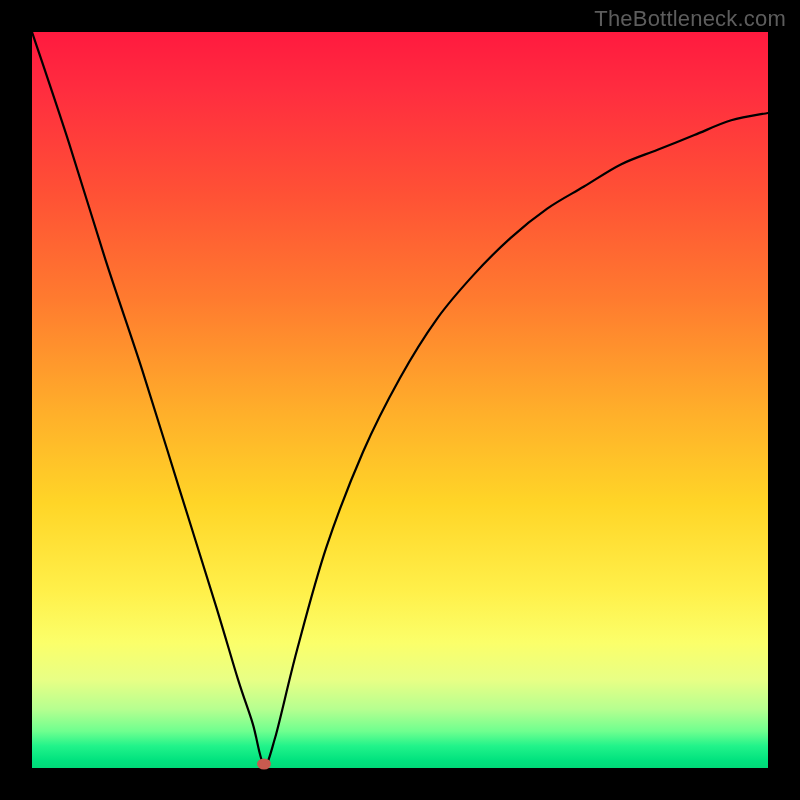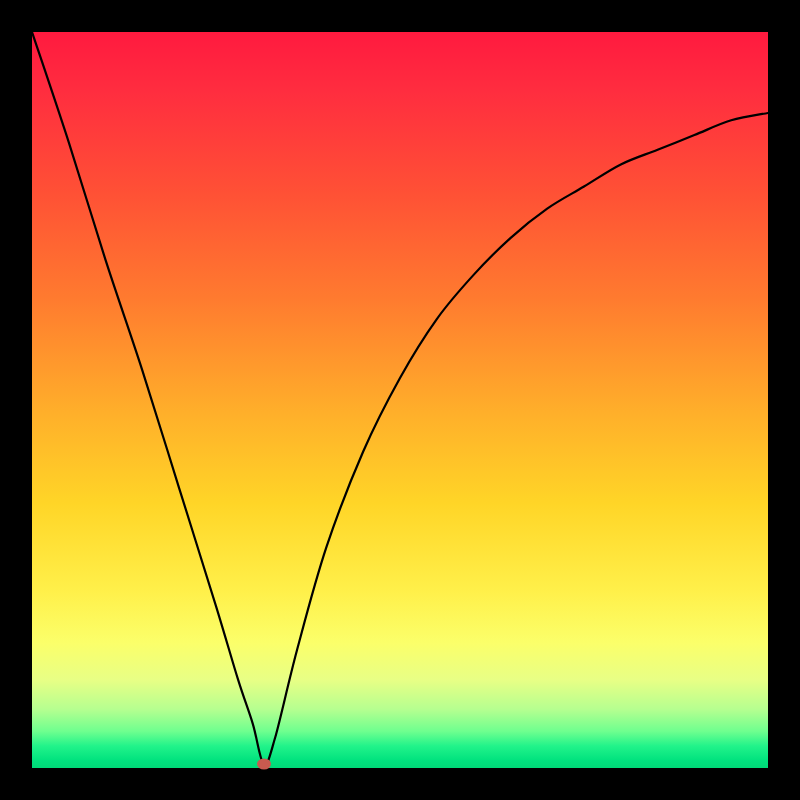--- a/index.html
+++ b/index.html
@@ -65,19 +65,20 @@
     height: 11px;
     border-radius: 50%;
     background: #c85a4f;
     transform: translate(-50%, -50%);
   }
 </style>
 </head>
 <body>
 
 <div class="frame">
+  <div class="watermark">TheBottleneck.com</div>
   <div class="plot">
     <svg class="curve" viewBox="0 0 736 736" preserveAspectRatio="none">
       <path id="curve-path" fill="none" stroke="#000000" stroke-width="2.2" stroke-linejoin="round" stroke-linecap="round" d="M 0.00 0.00 C 6.13 18.40, 24.53 72.37, 36.80 110.40 C 49.07 148.43, 61.33 190.13, 73.60 228.16 C 85.87 266.19, 98.13 300.53, 110.40 338.56 C 122.67 376.59, 134.93 417.07, 147.20 456.32 C 159.47 495.57, 174.19 542.19, 184.00 574.08 C 193.81 605.97, 199.95 628.05, 206.08 647.68 C 212.21 667.31, 216.51 677.73, 220.80 691.84 C 225.09 705.95, 228.16 729.87, 231.84 732.32 C 235.52 734.77, 237.36 725.57, 242.88 706.56 C 248.40 687.55, 256.37 650.13, 264.96 618.24 C 273.55 586.35, 283.36 548.32, 294.40 515.20 C 305.44 482.08, 318.93 447.73, 331.20 419.52 C 343.47 391.31, 355.73 368.00, 368.00 345.92 C 380.27 323.84, 392.53 304.21, 404.80 287.04 C 417.07 269.87, 429.33 256.37, 441.60 242.88 C 453.87 229.39, 466.13 217.12, 478.40 206.08 C 490.67 195.04, 502.93 185.23, 515.20 176.64 C 527.47 168.05, 539.73 161.92, 552.00 154.56 C 564.27 147.20, 576.53 138.61, 588.80 132.48 C 601.07 126.35, 613.33 122.67, 625.60 117.76 C 637.87 112.85, 650.13 107.95, 662.40 103.04 C 674.67 98.13, 686.93 92.00, 699.20 88.32 C 711.47 84.64, 729.87 82.19, 736.00 80.96"></path>
     </svg>
     <div class="marker" id="min-marker" style="left: 231.84px; top: 732.32px; background: rgb(200, 90, 79);"></div>
   </div>
 </div>
 
 </body></html>

